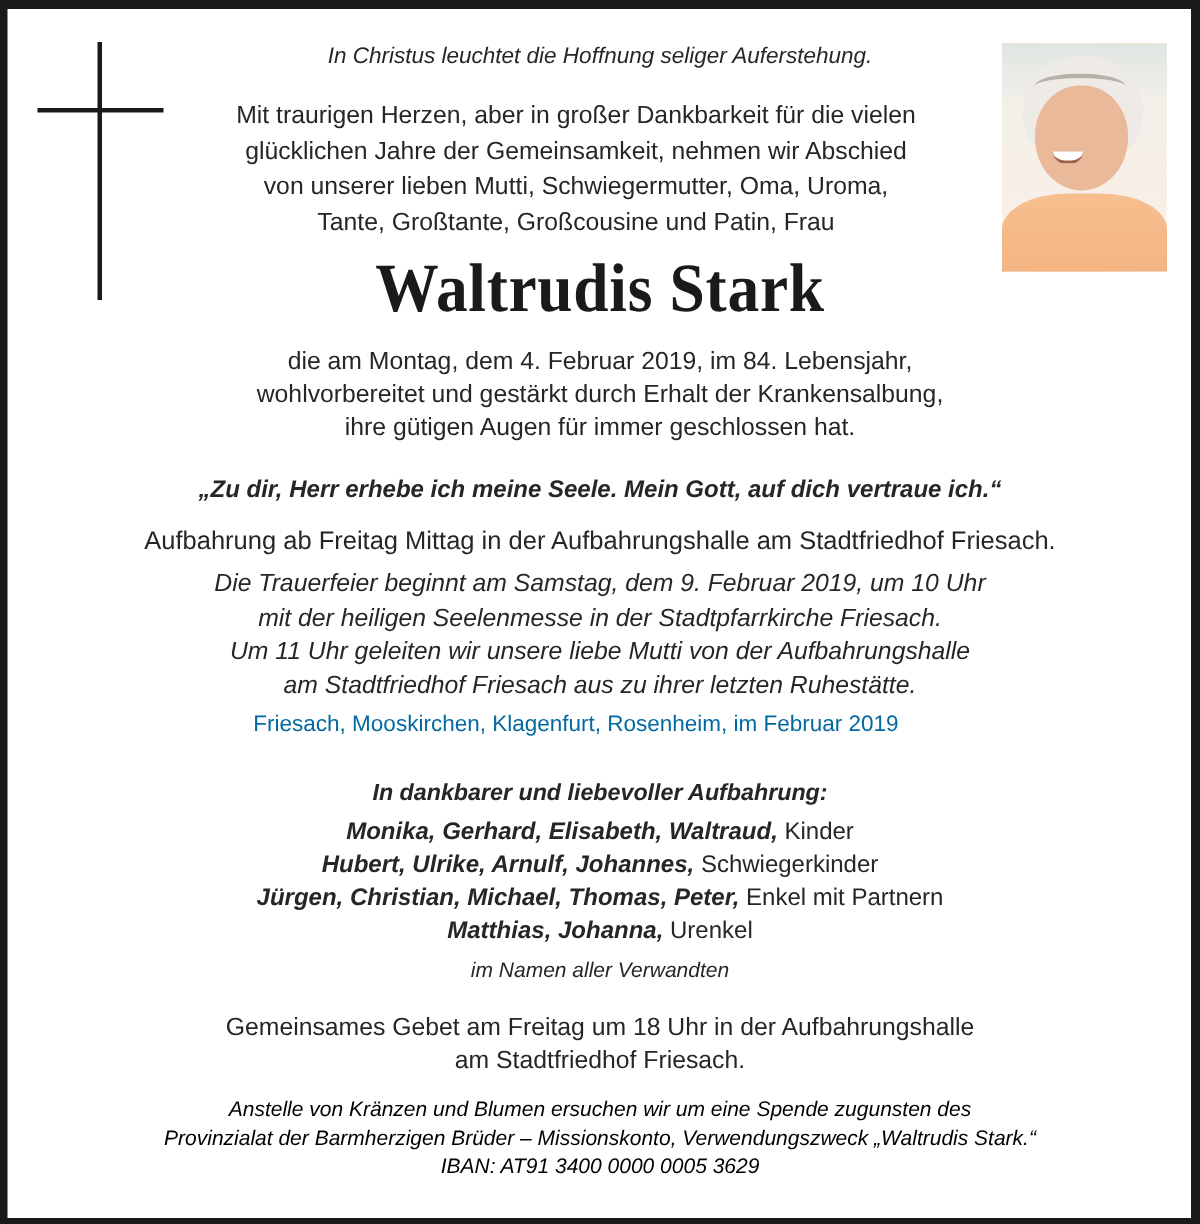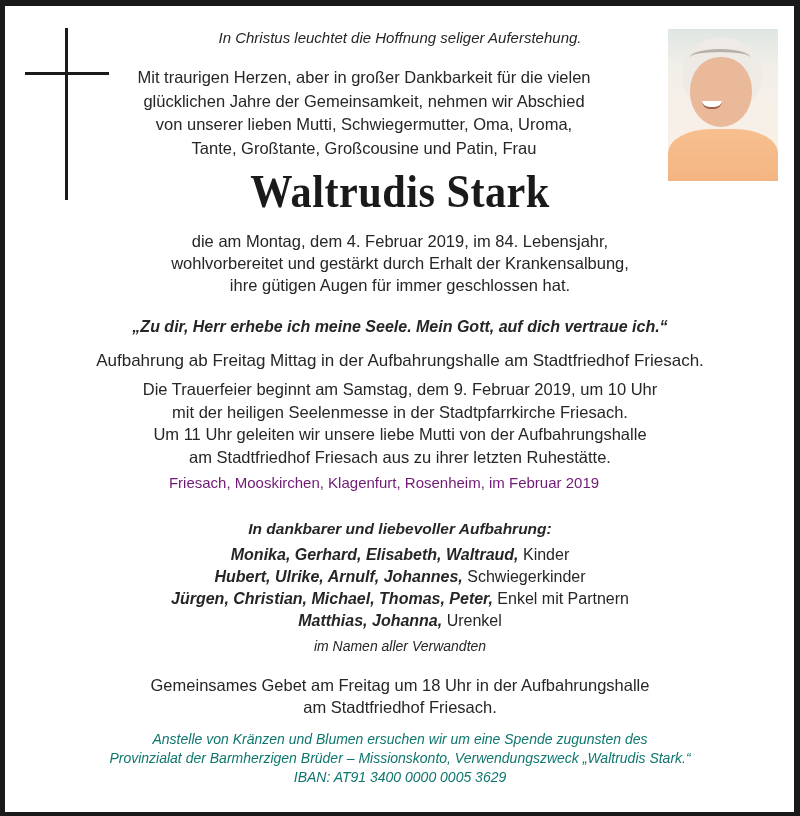--- a/index.html
+++ b/index.html
@@ -44,40 +44,40 @@
     border-radius: 0 0 10px 10px; background: #fff; border-bottom: 2px solid #a0614a; }
   .photo .shirt { position:absolute; left: 0; top: 100px; width: 110px; height: 60px;
     background: linear-gradient(180deg, #f7bf8f 0%, #f3b381 100%); border-radius: 40% 40% 0 0; }
   .photo .band { position:absolute; left: 22px; top: 20px; width: 60px; height: 14px;
     border-top: 3px solid #b8b0a8; border-radius: 50%; }
 
   .center { position: absolute; left: 0; width: 800px; text-align: center; }
   .t { font-size: 16px; line-height: 21px; color: #262626; }
 
   #motto { top: 27px; left: 0; width: 800px; font-size: 15px; font-style: italic; }
-  #intro { top: 66px; left: 84px; width: 560px; font-size: 16.5px; line-height: 23.5px; }
+  #intro { top: 66px; left: 104px; width: 560px; font-size: 16.5px; line-height: 23.5px; }
   #name {
     top: 166px; left: 0; width: 800px;
     font-family: "Liberation Serif", "DejaVu Serif", serif;
     font-weight: bold; font-size: 46px; line-height: 52px;
     color: #1a1a1a; letter-spacing: 0.5px;
     transform: scaleX(0.92);
   }
   #death { top: 230px; left: 100px; width: 600px; font-size: 16.5px; line-height: 22px; }
   #quote { top: 316px; left: 0; width: 800px; font-size: 16px; font-weight: bold; font-style: italic; }
   #viewing { top: 350px; left: 0; width: 800px; font-size: 17px; }
-  #ceremony { top: 378px; left: 100px; width: 600px; font-size: 16.5px; line-height: 22.5px; }
-  #places { top: 472px; left: 0; width: 768px; font-size: 15px; color: #701a75; }
+  #ceremony { top: 378px; left: 100px; width: 600px; font-size: 16.5px; line-height: 22.5px; font-style: italic; }
+  #places { top: 472px; left: 0; width: 768px; font-size: 15px; color: #0369a1; }
   #memory-head { top: 518px; left: 0; width: 800px; font-size: 15.5px; font-weight: bold; font-style: italic; }
   #family { top: 544px; left: 100px; width: 600px; font-size: 16px; line-height: 22px; }
   #family .n { font-weight: bold; font-style: italic; }
   #family .r { font-weight: normal; }
   #behalf { top: 636px; left: 0; width: 800px; font-size: 14px; font-style: italic; }
   #prayer { top: 674px; left: 100px; width: 600px; font-size: 16.5px; line-height: 22px; }
-  #donation { top: 730px; left: 40px; width: 720px; font-size: 14px; line-height: 19px; font-style: italic; color: #0f766e; }
+  #donation { top: 730px; left: 40px; width: 720px; font-size: 14px; line-height: 19px; font-style: italic; color: #000000; }
 </style>
 </head>
 <body>
 
 <div class="frame"></div>
 
 <div>
   <div class="cross-v"></div>
   <div class="cross-h"></div>
 </div>

